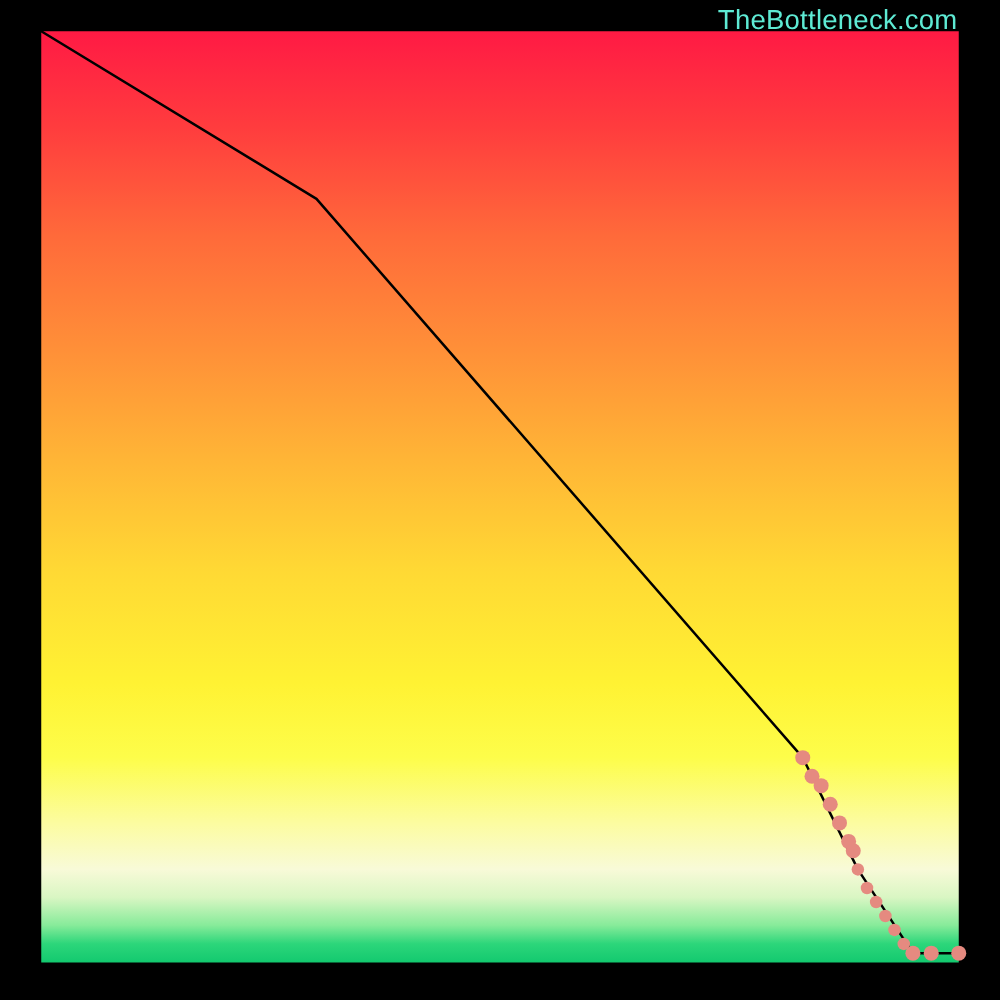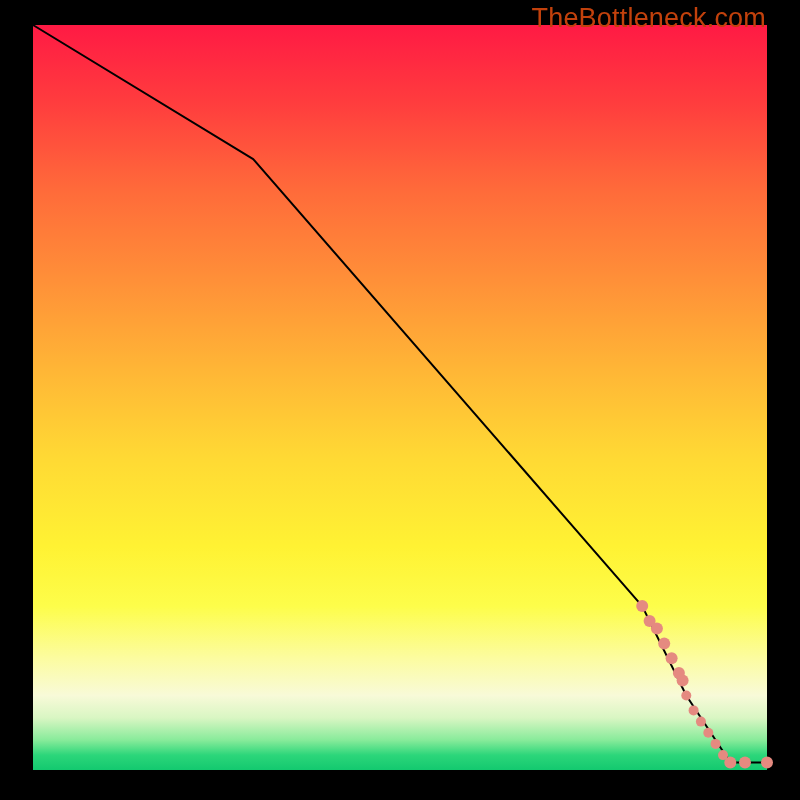--- a/index.html
+++ b/index.html
@@ -31,22 +31,22 @@
       #d9f6c3 93%,
       #87eb9a 96%,
       #2cd67a 98%,
       #13c96f 100%
     );
   }
   .watermark {
     position: absolute;
     top: 3px;
     right: 34px;
-    color: #c2410c;
-    font-size: 27px;
+    color: #5eead4;
+    font-size: 22px;
     font-weight: 500;
     letter-spacing: 0.2px;
     user-select: none;
   }
   svg.plot {
     position: absolute;
     left: 0;
     top: 0;
   }
   .line-path {

